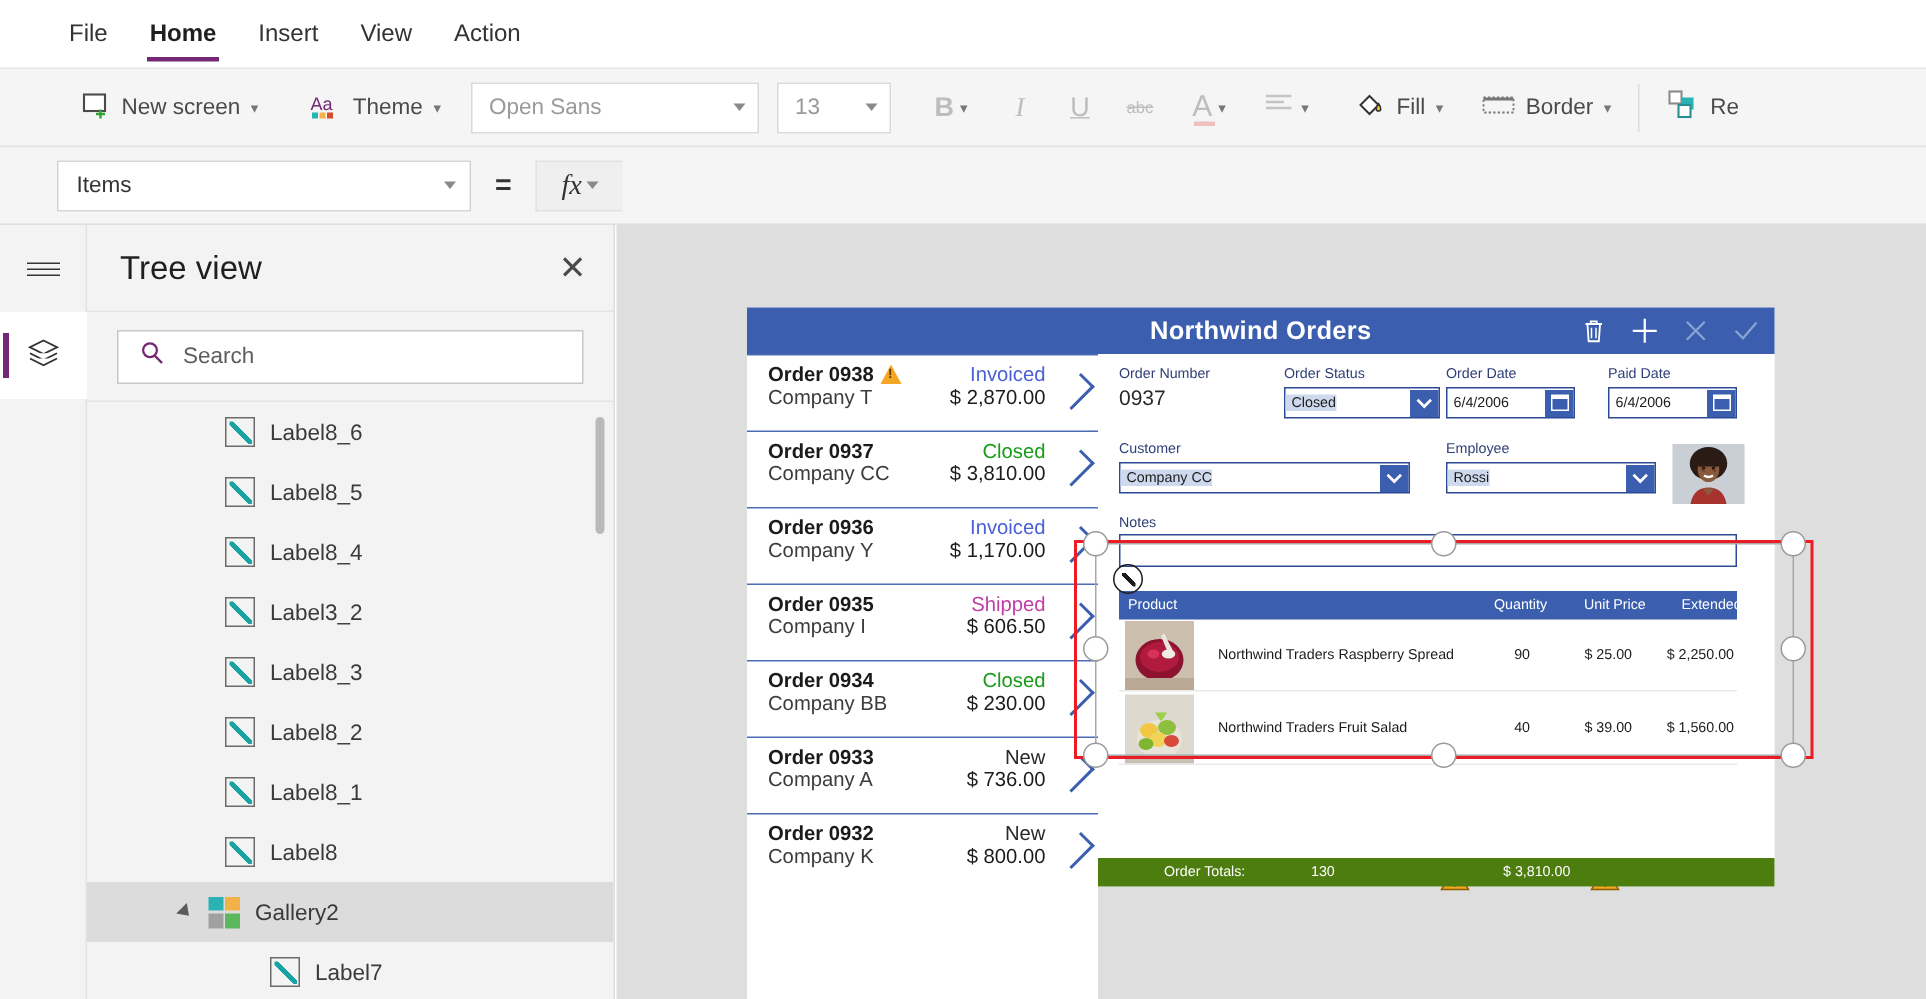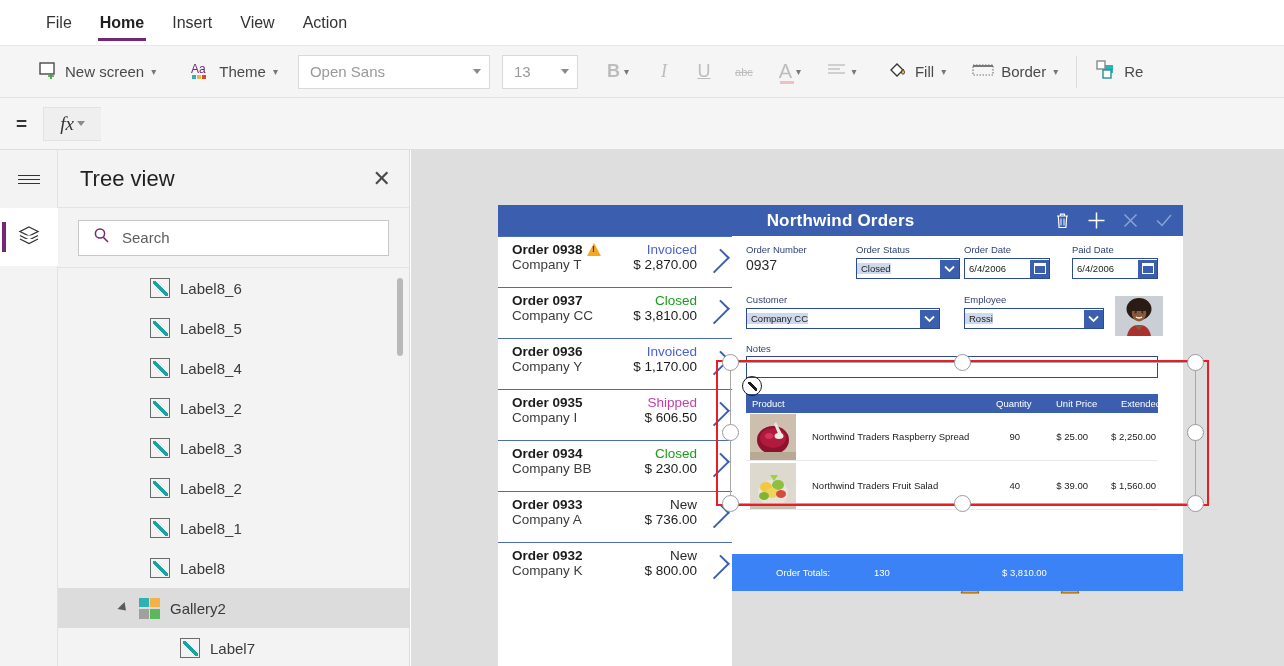--- a/index.html
+++ b/index.html
@@ -25,21 +25,21 @@
   .menu-item.active { font-weight: bold; color: #1f1f1f; }
   .menu-item.active::after {
     content: ""; position: absolute; left: 12px; right: 12px; bottom: 4px;
     height: 3px; background: #742774;
   }
 
   
   .ribbon {
     position: absolute; top: 46px; left: 0; width: 1284px; height: 52px;
     background: #f5f5f5; border-bottom: 1px solid #e1e1e1;
-    display: flex; align-items: center; padding-left: 28px;
+    display: flex; align-items: center; padding-left: 44px;
   }
   .rb-btn {
     display: flex; align-items: center; gap: 7px; padding: 0 10px; height: 38px;
     font-size: 15px; color: #4a4a4a; cursor: pointer; white-space: nowrap;
   }
   .chev { font-size: 10px; color: #777; }
   .caret-dn { width: 0; height: 0; border-left: 4px solid transparent; border-right: 4px solid transparent; border-top: 5px solid #8a8a8a; }
   .combo {
     height: 34px; border: 1px solid #d9d9d9; background: #fff;
     display: flex; align-items: center; justify-content: space-between;
@@ -234,22 +234,22 @@
     position: absolute; background: #3b5fae; height: 19px; display: flex; align-items: center;
     color: #fff; font-size: 9.5px;
   }
   .pg-row { position: absolute; border-bottom: 1px solid #e9e9e9; }
   .pg-thumb { position: absolute; width: 46px; height: 46px; background: #ddd; overflow: hidden; }
   .pg-name { position: absolute; font-size: 9.5px; color: #1b1b1b; }
   .pg-num { position: absolute; font-size: 9.5px; color: #1b1b1b; text-align: right; }
 
   
   .totals {
-    position: absolute; left: 234px; bottom: 0; width: 451px; height: 37px;
-    background: #3b82f6; color: #fff; font-size: 9.5px; display: flex; align-items: center;
+    position: absolute; left: 234px; bottom: 0; width: 451px; height: 19px;
+    background: #4d7c0f; color: #fff; font-size: 9.5px; display: flex; align-items: center;
   }
   .tot-lbl { position: absolute; left: 44px; }
   .tot-q { position: absolute; left: 142px; }
   .tot-a { position: absolute; left: 270px; }
 
   
   .sel-outline {
     position: absolute; border: 2.5px solid #ec1c24; pointer-events: none;
   }
   .sel-inner-rect { position: absolute; border: 1px solid #a8a8a8; pointer-events: none; }
@@ -386,20 +386,24 @@
             <rect x="2" y="2" width="8" height="8" fill="#fff" stroke="#8a8a8a" stroke-width="1.4"></rect>
             <rect x="10" y="6" width="8" height="8" fill="#2bb3b3"></rect>
             <rect x="8" y="11" width="8" height="8" fill="#fff" stroke="#2a8f8f" stroke-width="1.4"></rect>
           </svg>
       </span>
       <span>Re</span>
     </div>
   </div>
 
   <div class="fxbar">
+    <div class="prop-combo">
+      <span>Items</span>
+      <span class="caret-dn"></span>
+    </div>
     <div class="eq">=</div>
     <div class="fx-box">
       <span class="fx-glyph">fx</span>
       <span class="caret-dn"></span>
     </div>
   </div>
 
   <div class="rail">
     <div class="rail-ham">
       <div>

